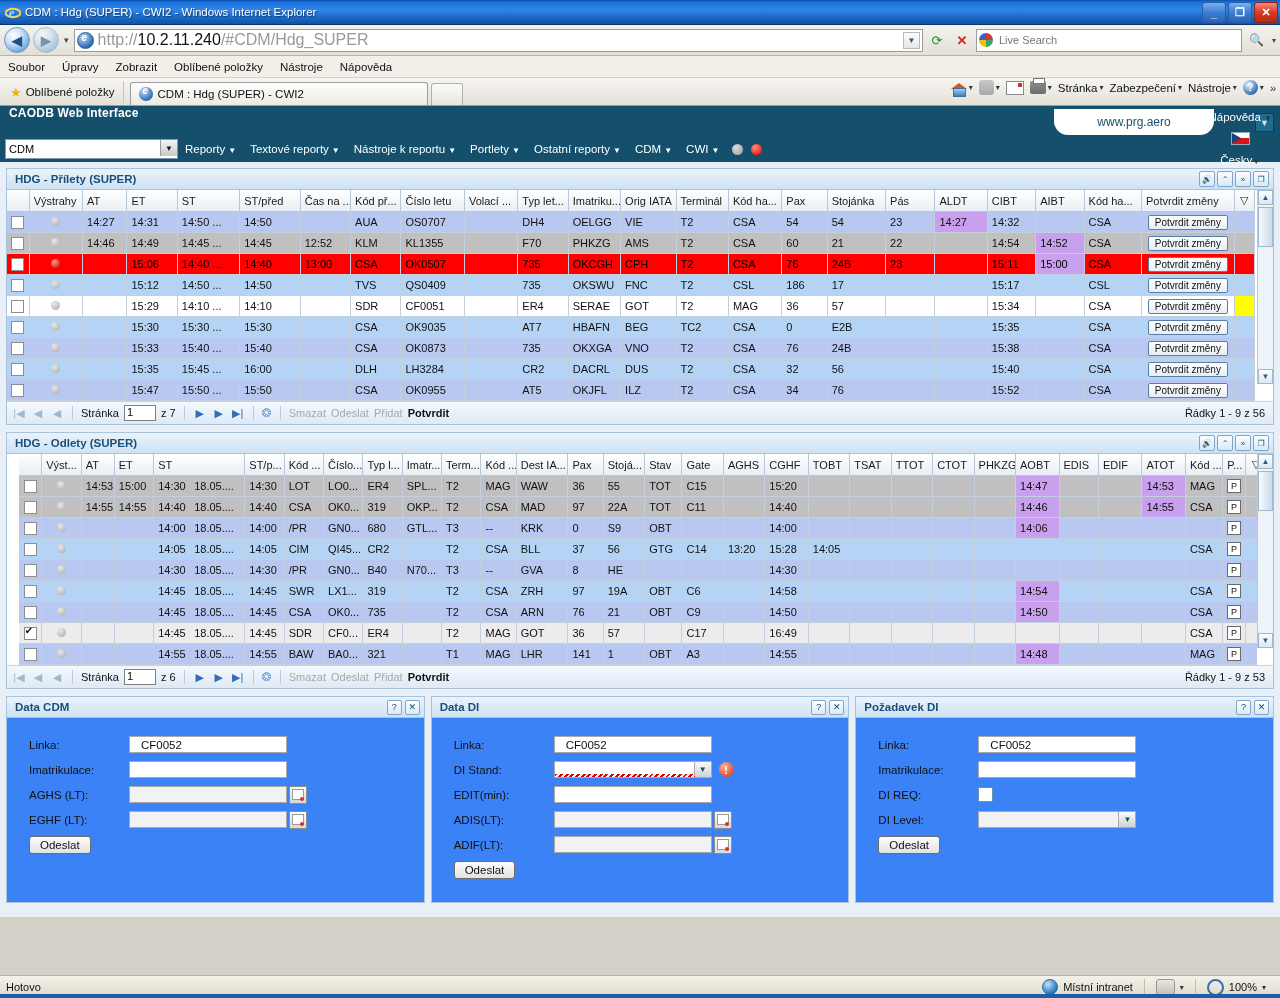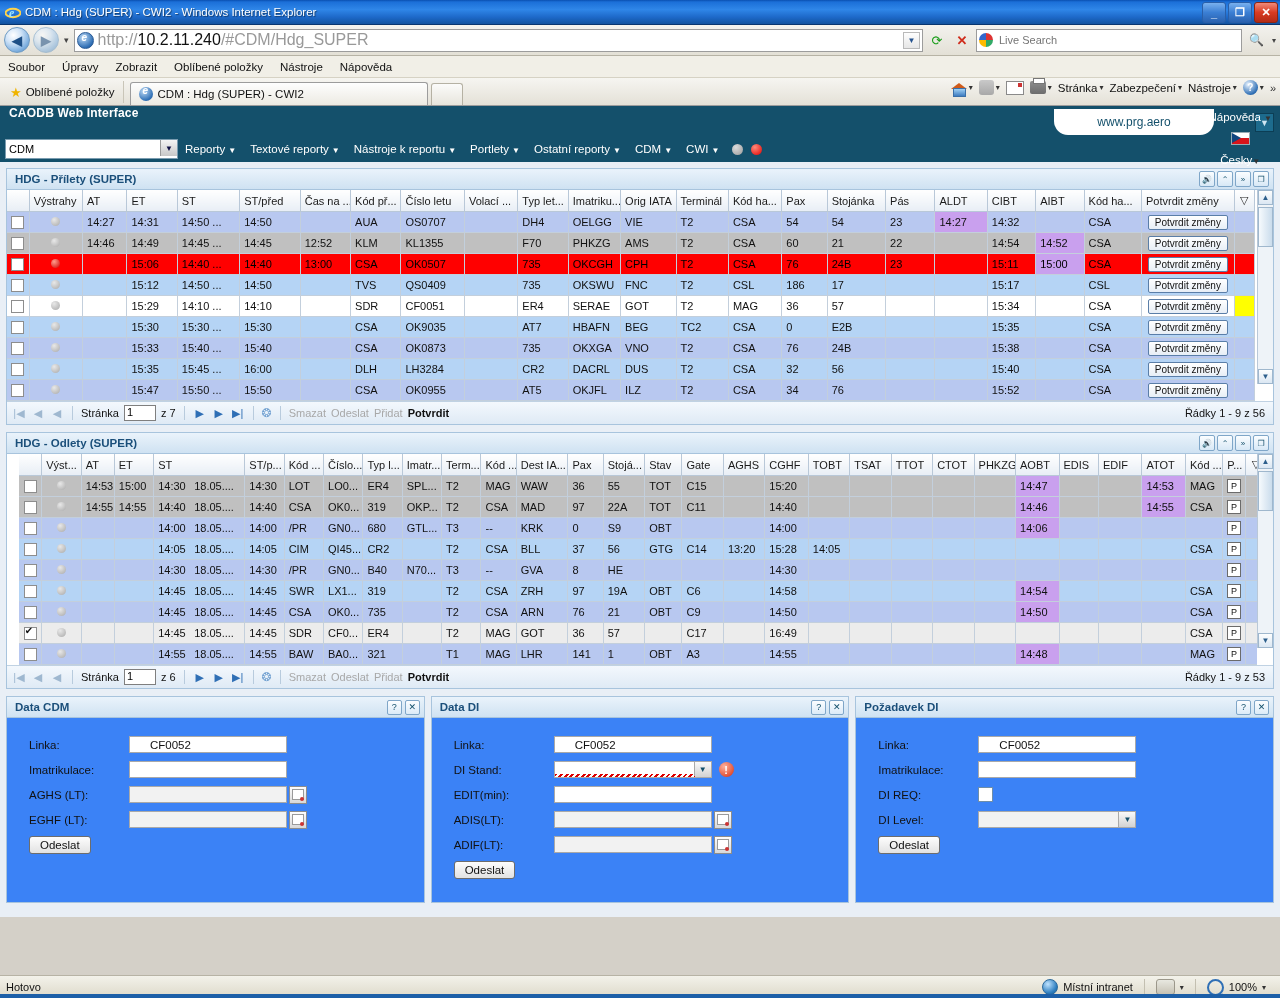--- a/index.html
+++ b/index.html
@@ -160,21 +160,21 @@
   .panels{display:flex;gap:6px;}
   .panel{flex:1;border:1px solid #a8c4dd;background:#3b82f6;height:205px;position:relative;}
   .panel-head{height:20px;background:linear-gradient(to bottom,#eaf3fb,#cfe2f2);border-bottom:1px solid #a8c4dd;display:flex;align-items:center;position:relative;}
   .panel-title{font-size:11.5px;font-weight:bold;color:#1b4f7a;padding-left:8px;}
   .panel-tools{position:absolute;right:4px;display:flex;gap:3px;}
   .ptool2{width:13px;height:13px;border:1px solid #7fa6c8;border-radius:2px;background:linear-gradient(to bottom,#fbfdff,#dcebf8);
     font-size:9px;color:#14506b;display:flex;align-items:center;justify-content:center;}
   .form{padding:14px 0 0 22px;}
   .frow{display:flex;align-items:center;height:25px;}
   .flabel{width:100px;font-size:11.5px;color:#111;}
-  .finput{width:158px;height:17px;border:1px solid #a9a9a9;background:#fff;font-size:11.5px;padding:0 20px;box-sizing:border-box;color:#111;display:flex;align-items:center;}
+  .finput{width:158px;height:17px;border:1px solid #a9a9a9;background:#fff;font-size:11.5px;padding:0 11px;box-sizing:border-box;color:#111;display:flex;align-items:center;}
   .finput.grey{background:#f2f2f2;}
   .cal-ic{width:16px;height:16px;margin-left:2px;border:1px solid #8d8d8d;background:linear-gradient(to bottom,#fdfdfd,#d8d8d8);
     position:relative;display:inline-block;}
   .cal-ic:before{content:"";position:absolute;left:2px;top:2px;width:10px;height:9px;background:#fff;border:1px solid #9a9a9a;}
   .cal-ic:after{content:"";position:absolute;right:2px;bottom:2px;width:4px;height:4px;border-radius:50%;background:#c33;}
   .sel{width:158px;height:17px;border:1px solid #a9a9a9;background:#f2f2f2;position:relative;box-sizing:border-box;}
   .sel .sbtn{position:absolute;right:0;top:0;width:16px;height:15px;background:linear-gradient(to bottom,#fafafa,#d2d2d2);border-left:1px solid #a9a9a9;
     display:flex;align-items:center;justify-content:center;font-size:8px;color:#14506b;}
   .sel.err{background:#fff;border-color:#a9a9a9;}
   .sel.err:after{content:"";position:absolute;left:0;bottom:0px;width:140px;height:3px;

